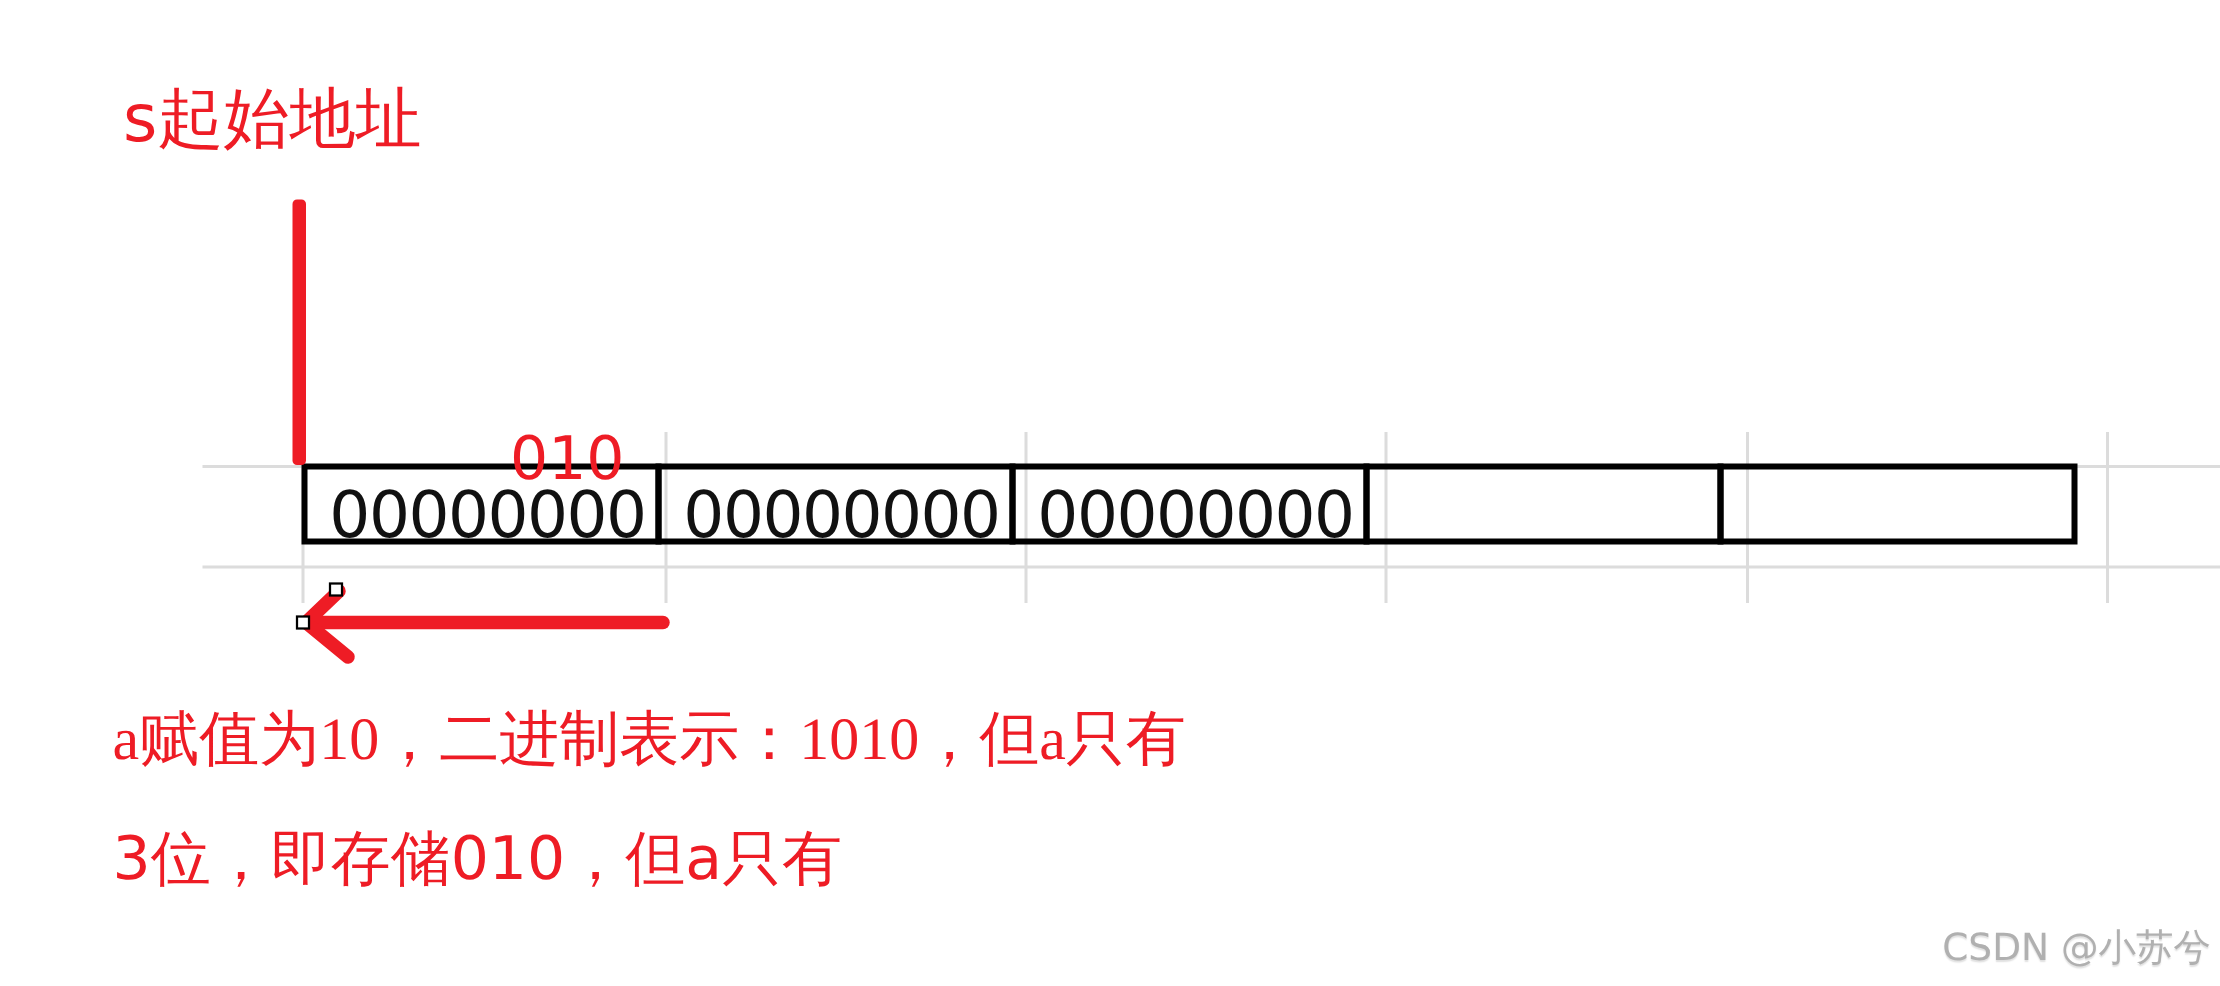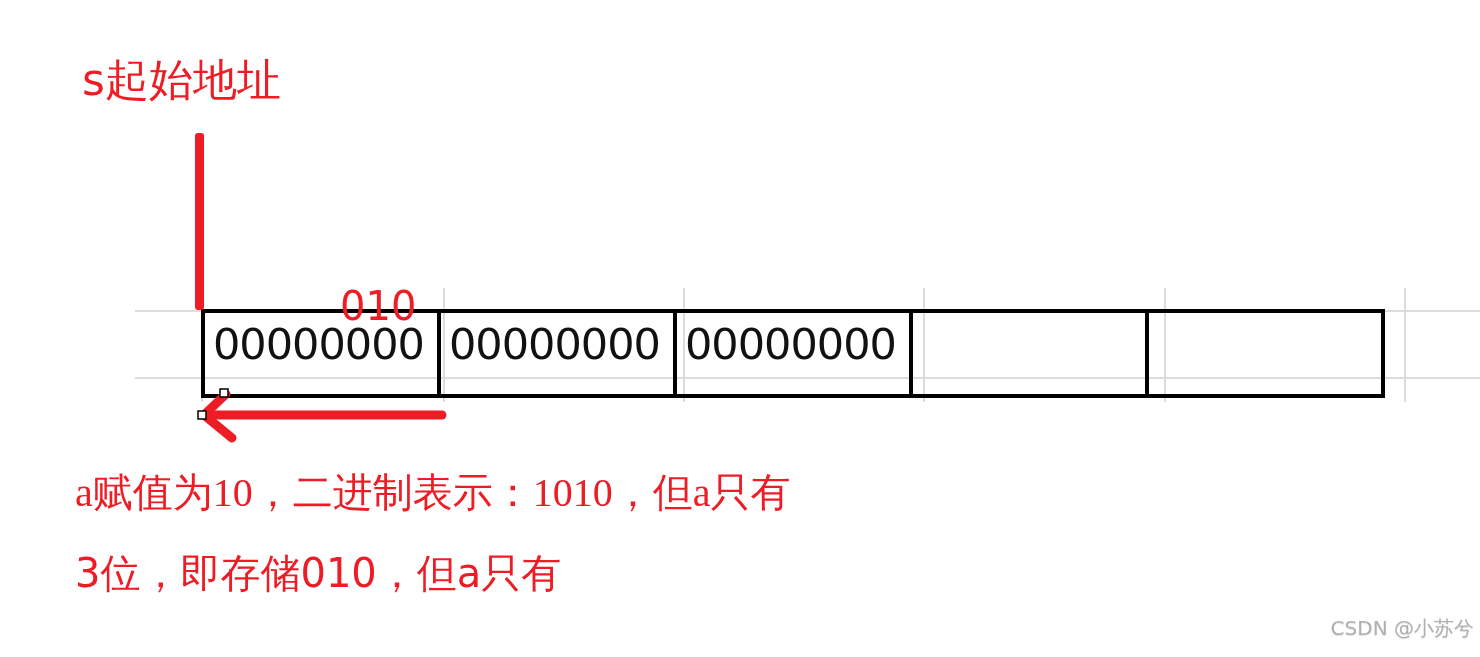--- a/index.html
+++ b/index.html
@@ -4,29 +4,29 @@
   <style>
     html, body { margin: 0; padding: 0; background: #ffffff; }
     body { width: 1480px; height: 657px; position: relative; overflow: hidden;
            font-family: "DejaVu Sans", "Liberation Sans", sans-serif; }
     .abs { position: absolute; }
     .red-text { color: #ee1c25; }
     .title-label { left: 82px; top: 52px; font-size: 44px; line-height: 56px; letter-spacing: 0px; }
     .gridline-h { position: absolute; height: 2px; background: #dcdcdc; }
     .gridline-v { position: absolute; width: 2px; background: #dcdcdc; }
     .mem-table { position: absolute; left: 201px; top: 309px; display: flex; }
-    .cell { width: 240px; height: 89px; box-sizing: border-box; border: 4px solid #000;
+    .cell { width: 240px; height: 54px; box-sizing: border-box; border: 4px solid #000;
             margin-left: -4px; background: transparent; font-size: 43px; line-height: 62px;
-            padding-left: 8px; color: #111; letter-spacing: -1px; white-space: nowrap; overflow: hidden; }
+            padding-left: 8px; color: #111; letter-spacing: -1px; white-space: nowrap; overflow: hidden; text-align: center; }
     .cell:first-child { margin-left: 0; }
     .overlay-010 { left: 340px; top: 282px; font-size: 40px; line-height: 48px; }
     .note { font-size: 40px; line-height: 50px; white-space: nowrap; }
     .note-1 { left: 75px; top: 468px; font-family: Liberation Serif, serif; }
     .note-2 { left: 75px; top: 548px; }
-    .watermark { right: 6px; top: 615px; font-size: 20px; color: #b0b0b0; white-space: nowrap;
+    .watermark { right: 6px; top: 615px; font-size: 25px; color: #b0b0b0; white-space: nowrap;
                  text-shadow: 0 1px 1px #e0e0e0; }
     svg.overlay { position: absolute; left: 0; top: 0; }
   </style>
 </head>
 <body>
 
 <div class="gridline-h" style="left:135px; top:310px; width:1345px;"></div>
 <div class="gridline-h" style="left:135px; top:377px; width:1345px;"></div>
 <div class="gridline-v" style="left:201px; top:288px; height:114px;"></div>
 <div class="gridline-v" style="left:443px; top:288px; height:114px;"></div>

